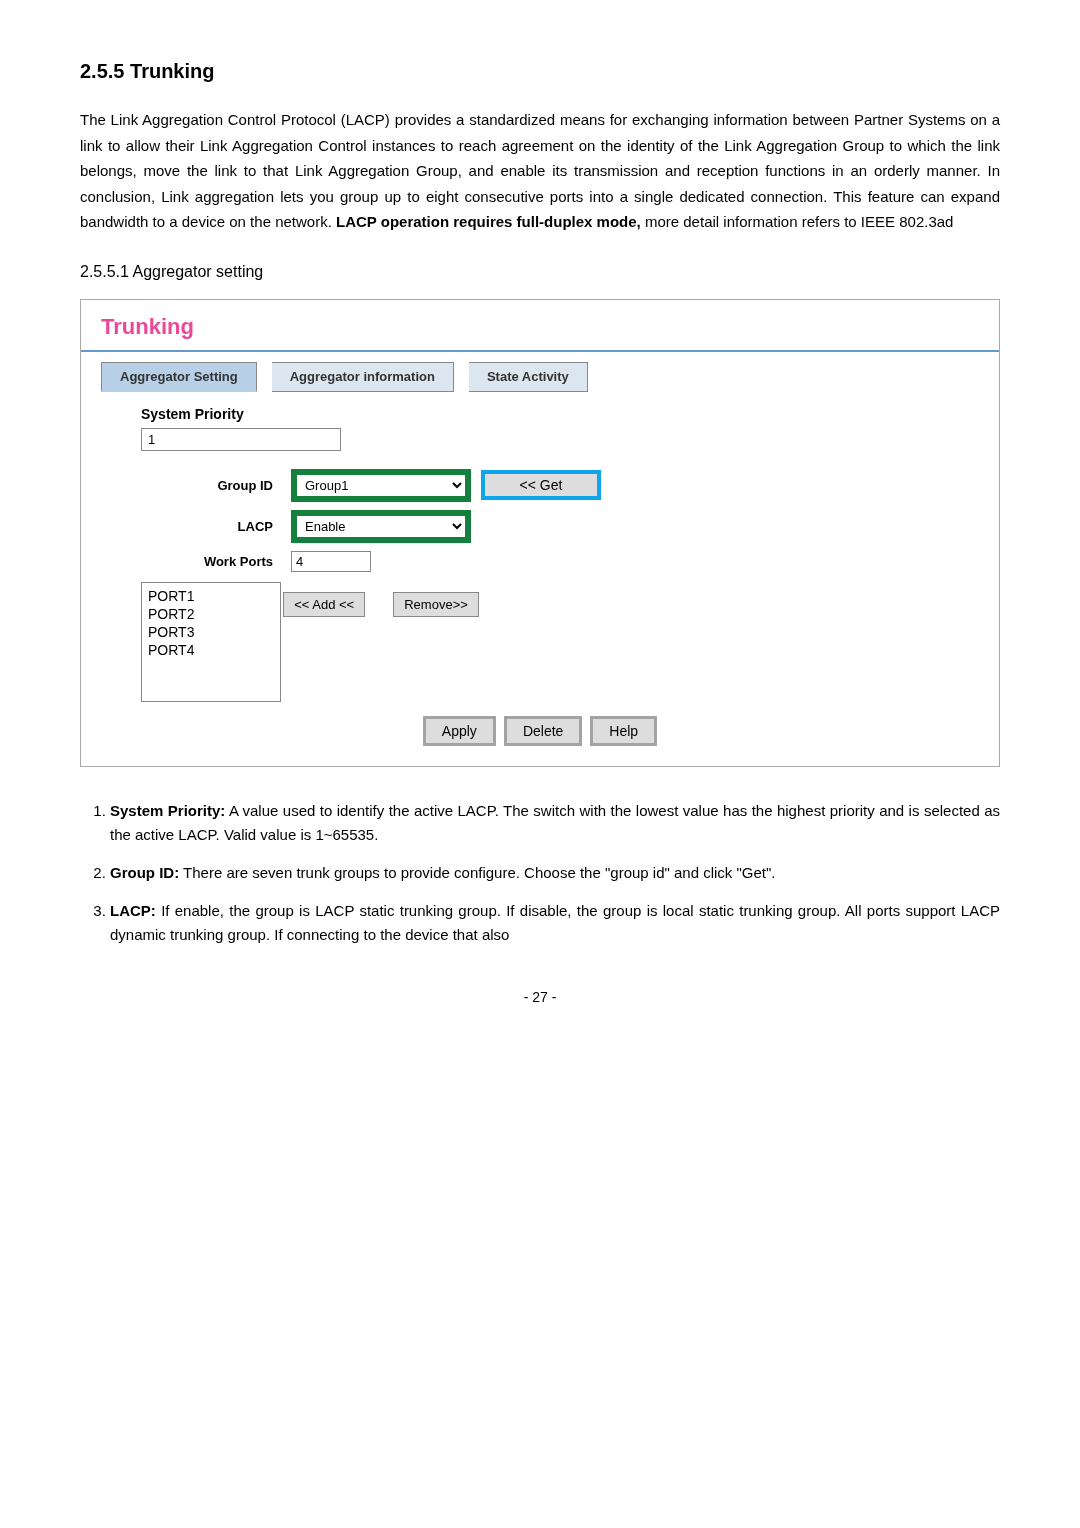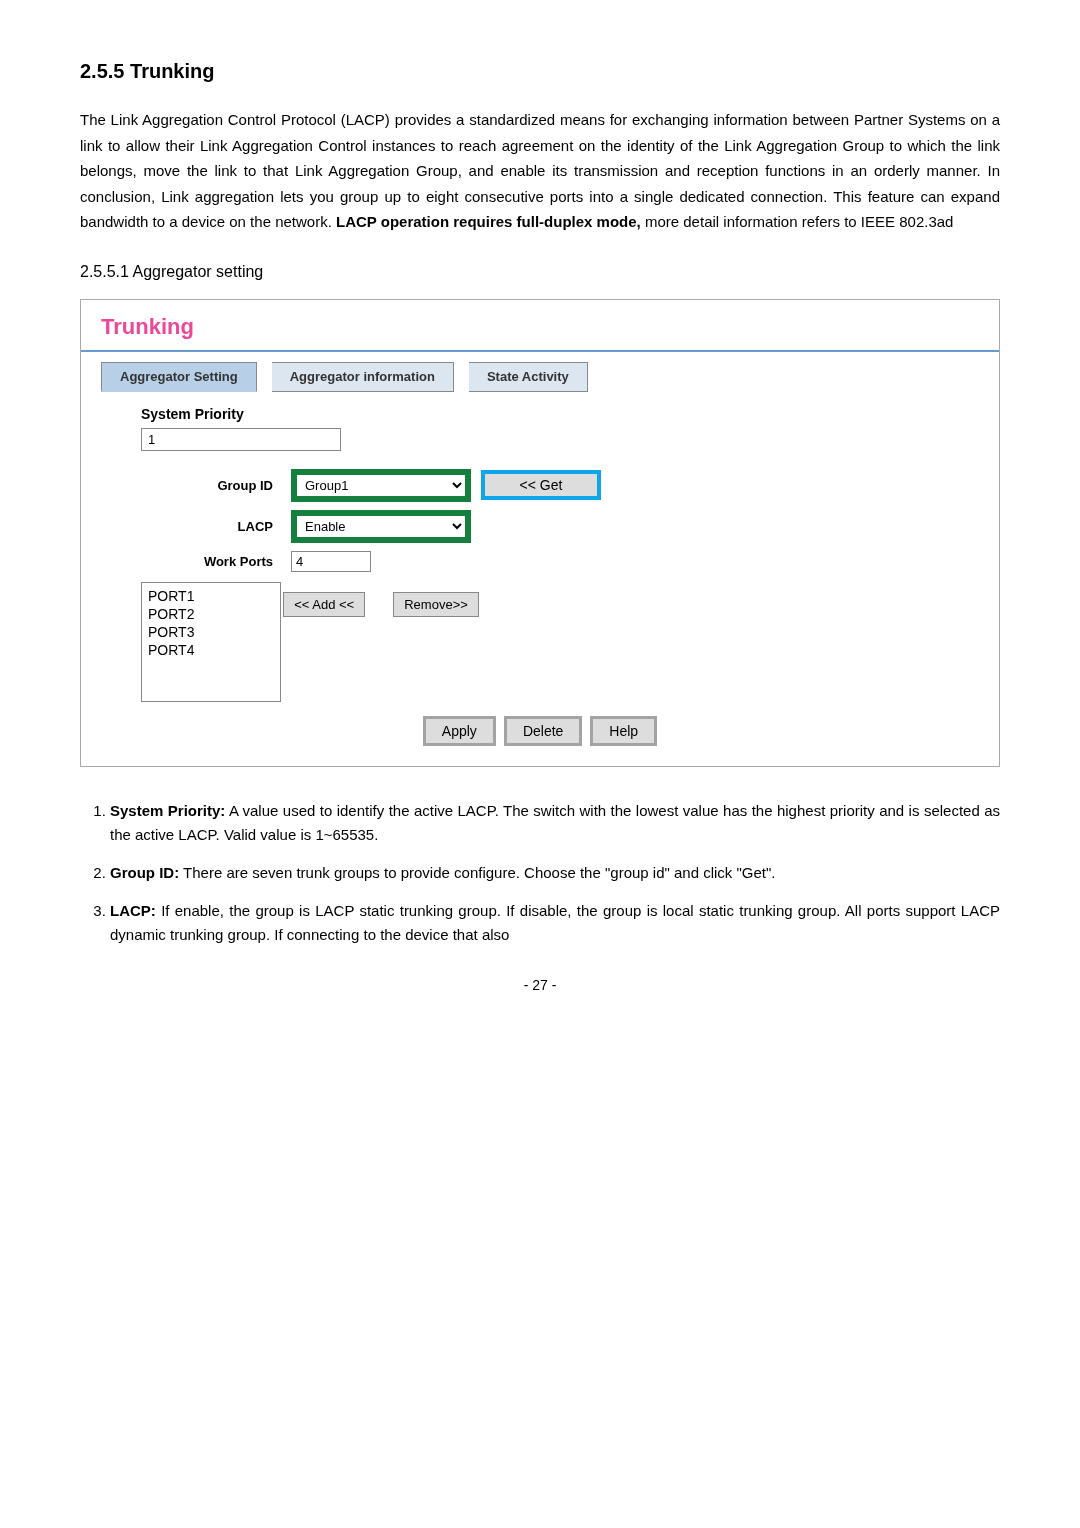--- a/index.html
+++ b/index.html
@@ -195,21 +195,21 @@
       text-align: justify;
       font-size: 15px;
     }
     ol.desc-list li strong {
       font-weight: bold;
     }
 
     
     .page-num {
       text-align: center;
-      margin-top: 30px;
+      margin-top: 42px;
       font-size: 14px;
     }
   </style>
 </head>
 <body>
 
 <h2 class="section-title">2.5.5 Trunking</h2>
 
 <p class="description">
   The Link Aggregation Control Protocol (LACP) provides a standardized means for exchanging information between Partner Systems on a link to allow their Link Aggregation Control instances to reach agreement on the identity of the Link Aggregation Group to which the link belongs, move the link to that Link Aggregation Group, and enable its transmission and reception functions in an orderly manner. In conclusion, Link aggregation lets you group up to eight consecutive ports into a single dedicated connection. This feature can expand bandwidth to a device on the network. <strong>LACP operation requires full-duplex mode,</strong> more detail information refers to IEEE 802.3ad

